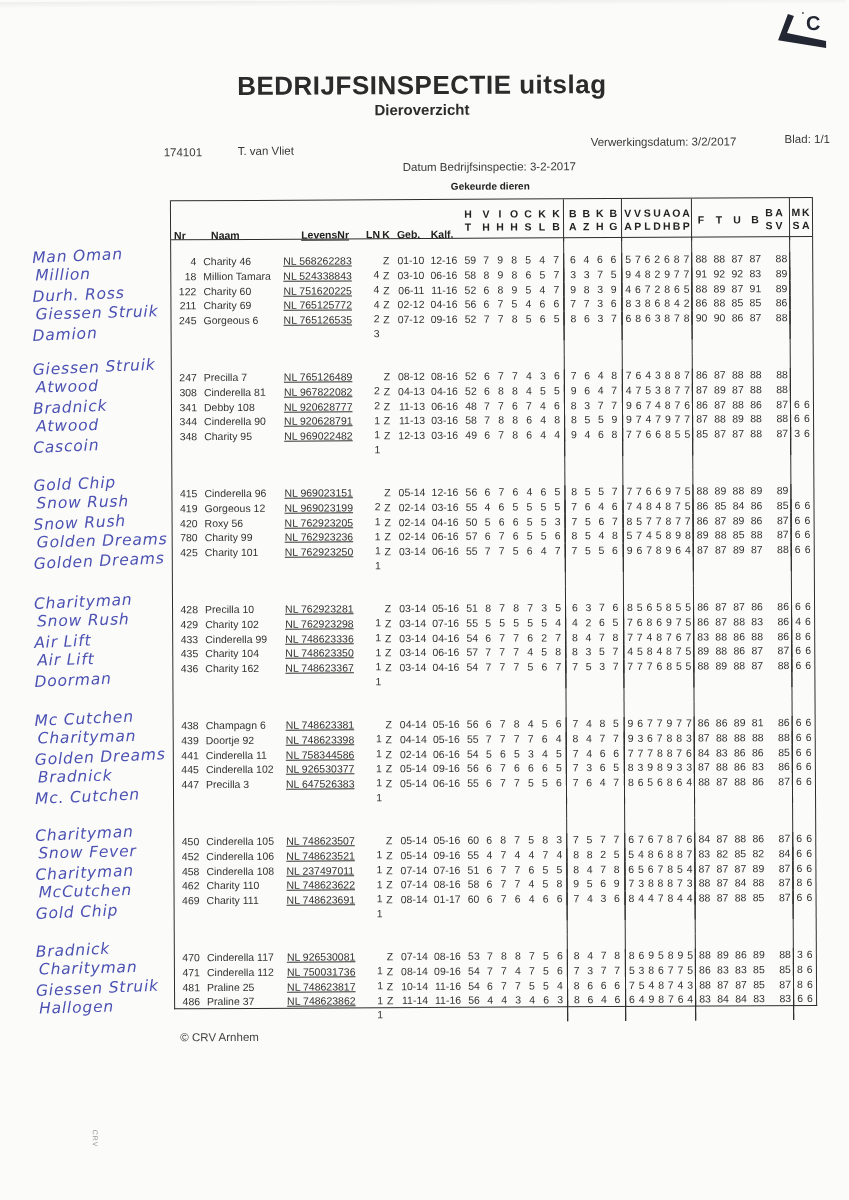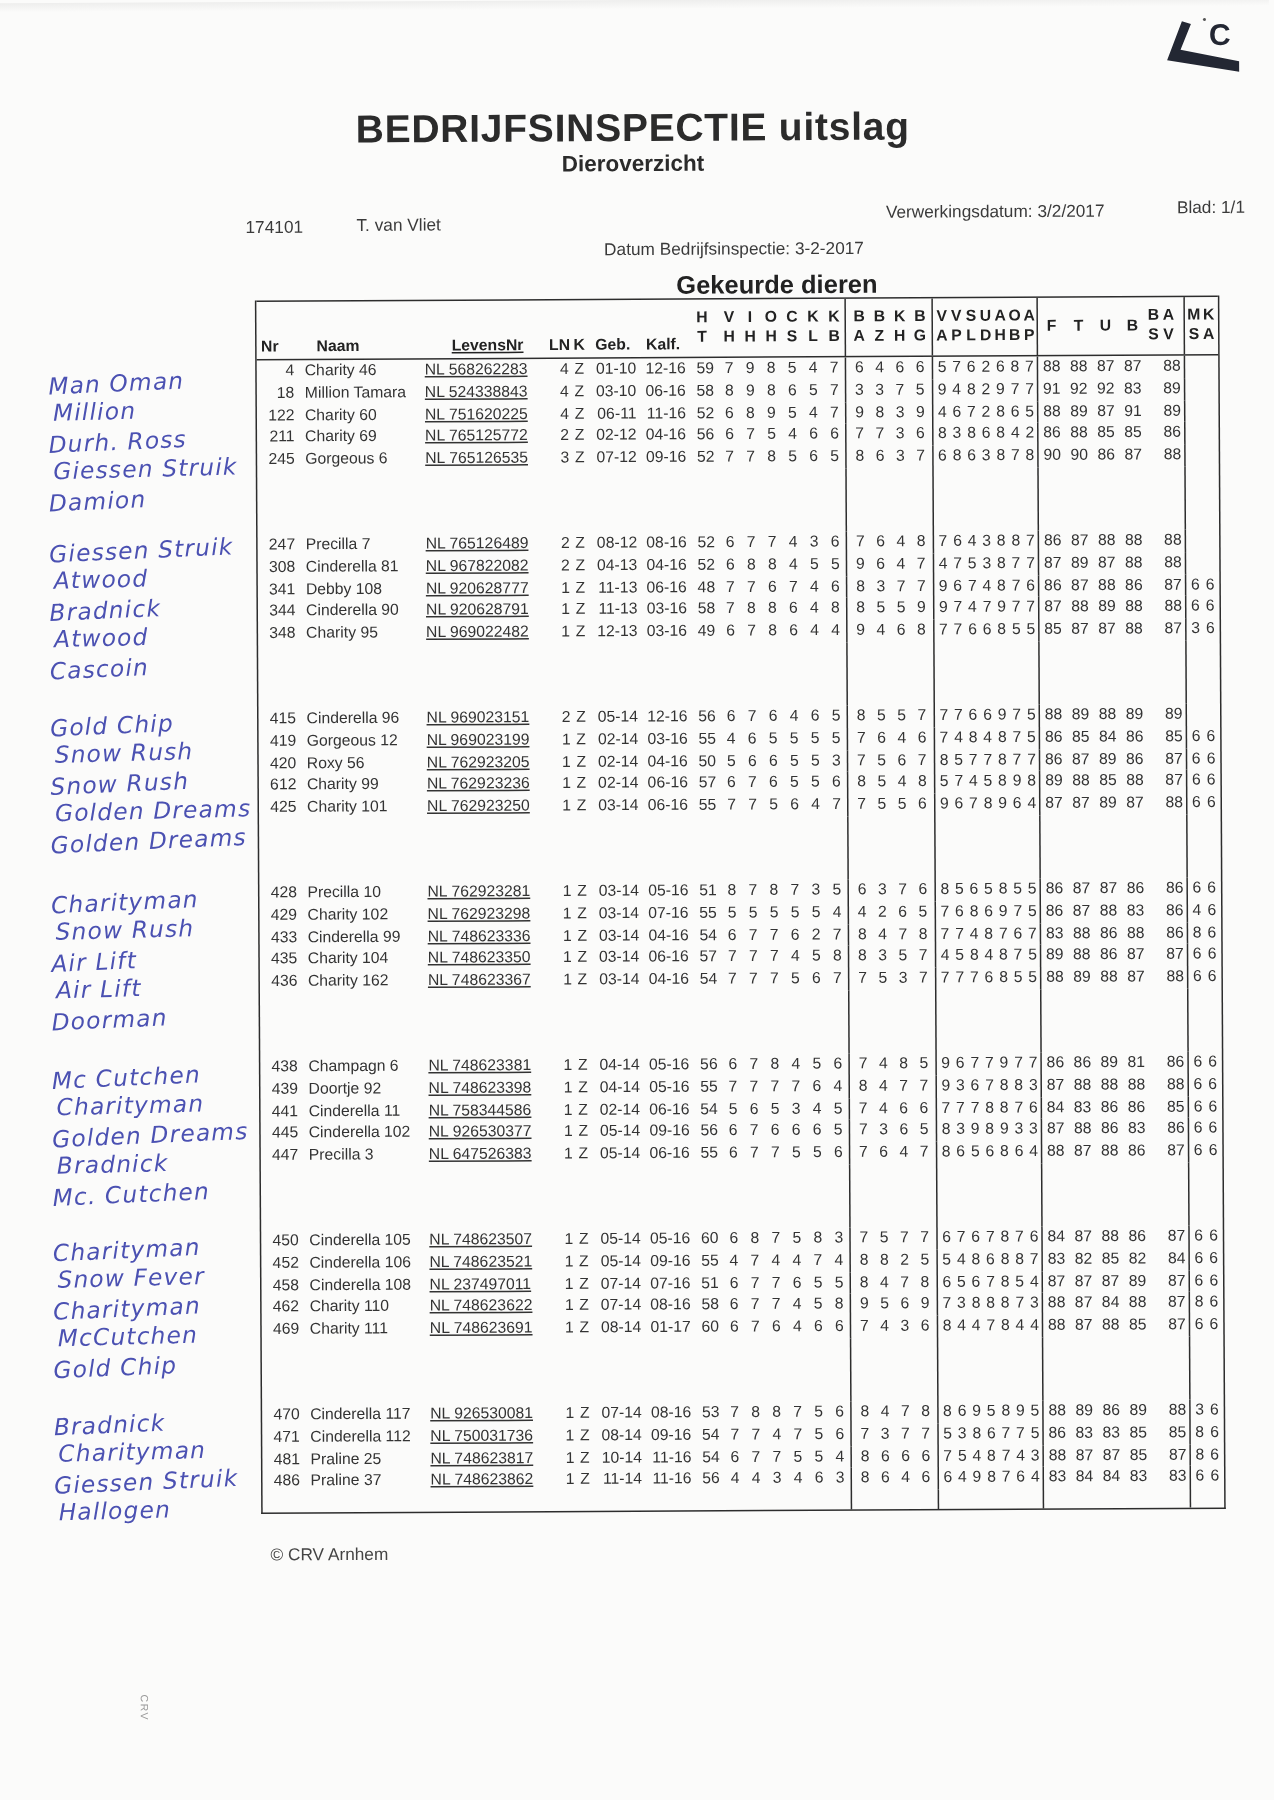--- a/index.html
+++ b/index.html
@@ -33,21 +33,21 @@
   .doc-subtitle{
     position:absolute;top:101px;left:0;width:100%;
     text-align:center;font-size:15px;font-weight:bold;color:#2b2b2b;
   }
   .meta{position:absolute;font-size:11.5px;color:#3a3a3a;white-space:nowrap;}
   .m-farmnr{top:145px;left:166px;}
   .m-farmer{top:144px;left:240px;}
   .m-verwerking{top:137px;left:593px;}
   .m-blad{top:135px;left:787px;}
   .m-inspdate{top:161px;left:405px;}
-  .m-caption{top:181px;left:453px;font-weight:bold;font-size:17px;color:#222;}
+  .m-caption{top:181px;left:453px;font-weight:bold;font-size:10px;color:#222;}
   
   .tbl{
     position:absolute;top:199px;left:172px;width:641px;
     border-left:1.5px solid #2d2d2d;
     border-right:1.5px solid #2d2d2d;
     border-bottom:1.5px solid #2d2d2d;
     font-size:10.5px;color:#333;
   }
   .trow{
     display:grid;
@@ -63,21 +63,21 @@
     border-bottom:1.5px solid #2d2d2d;
     font-weight:bold;color:#222;
     align-items:stretch;
   }
   .spacer{height:42px;}
   .spacer-end{height:13px;}
   .c{overflow:visible;}
   .c-nr{text-align:right;padding-right:3px;}
   .c-naam{padding-left:4px;}
   .c-lev{padding-left:2px;text-decoration:underline;}
-  .c-ln{text-align:right;}
+  .c-ln{text-align:right;margin-top:28px;}
   .c-k{text-align:center;}
   .c-geb{text-align:right;padding-right:3px;}
   .c-kalf{text-align:right;padding-right:4px;}
   .c-ht{text-align:center;}
   .c-g2,.c-g3,.c-ftubav,.c-mksa{border-left:1px solid #2d2d2d;height:100%;}
   .digits{display:flex;height:100%;align-items:center;}
   .digits span{display:inline-block;text-align:center;}
   .p14 span{width:14px;}
   .p135 span{width:13.5px;}
   .p97 span{width:9.9px;}
@@ -1026,21 +1026,21 @@
             <div class="av-part">87</div>
           </div>
           <div class="c c-mksa">
             <div class="digits p97">
               <span>6</span>
               <span>6</span>
             </div>
           </div>
         </div>
         <div class="trow">
-          <div class="c c-nr">612</div>
+          <div class="c c-nr">780</div>
           <div class="c c-naam">Charity 99</div>
           <div class="c c-lev">NL 762923236</div>
           <div class="c c-ln">1</div>
           <div class="c c-k">Z</div>
           <div class="c c-geb">02-14</div>
           <div class="c c-kalf">06-16</div>
           <div class="c c-ht">57</div>
           <div class="c">
             <div class="digits p14">
               <span>6</span>

